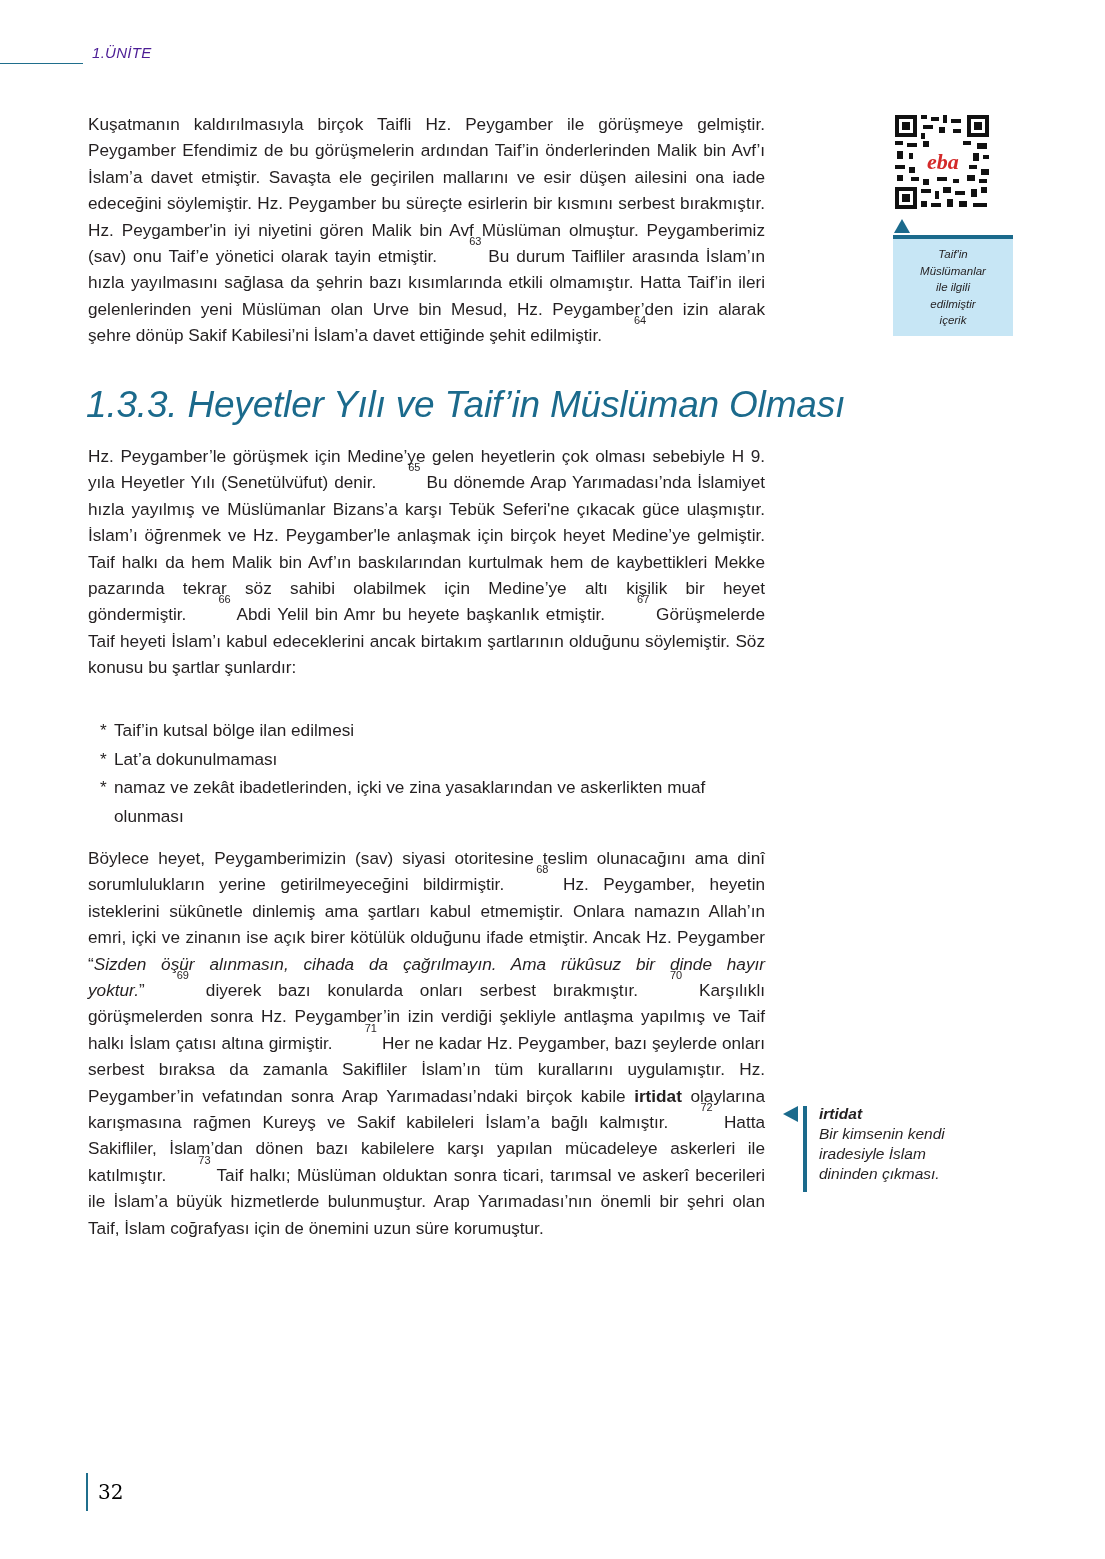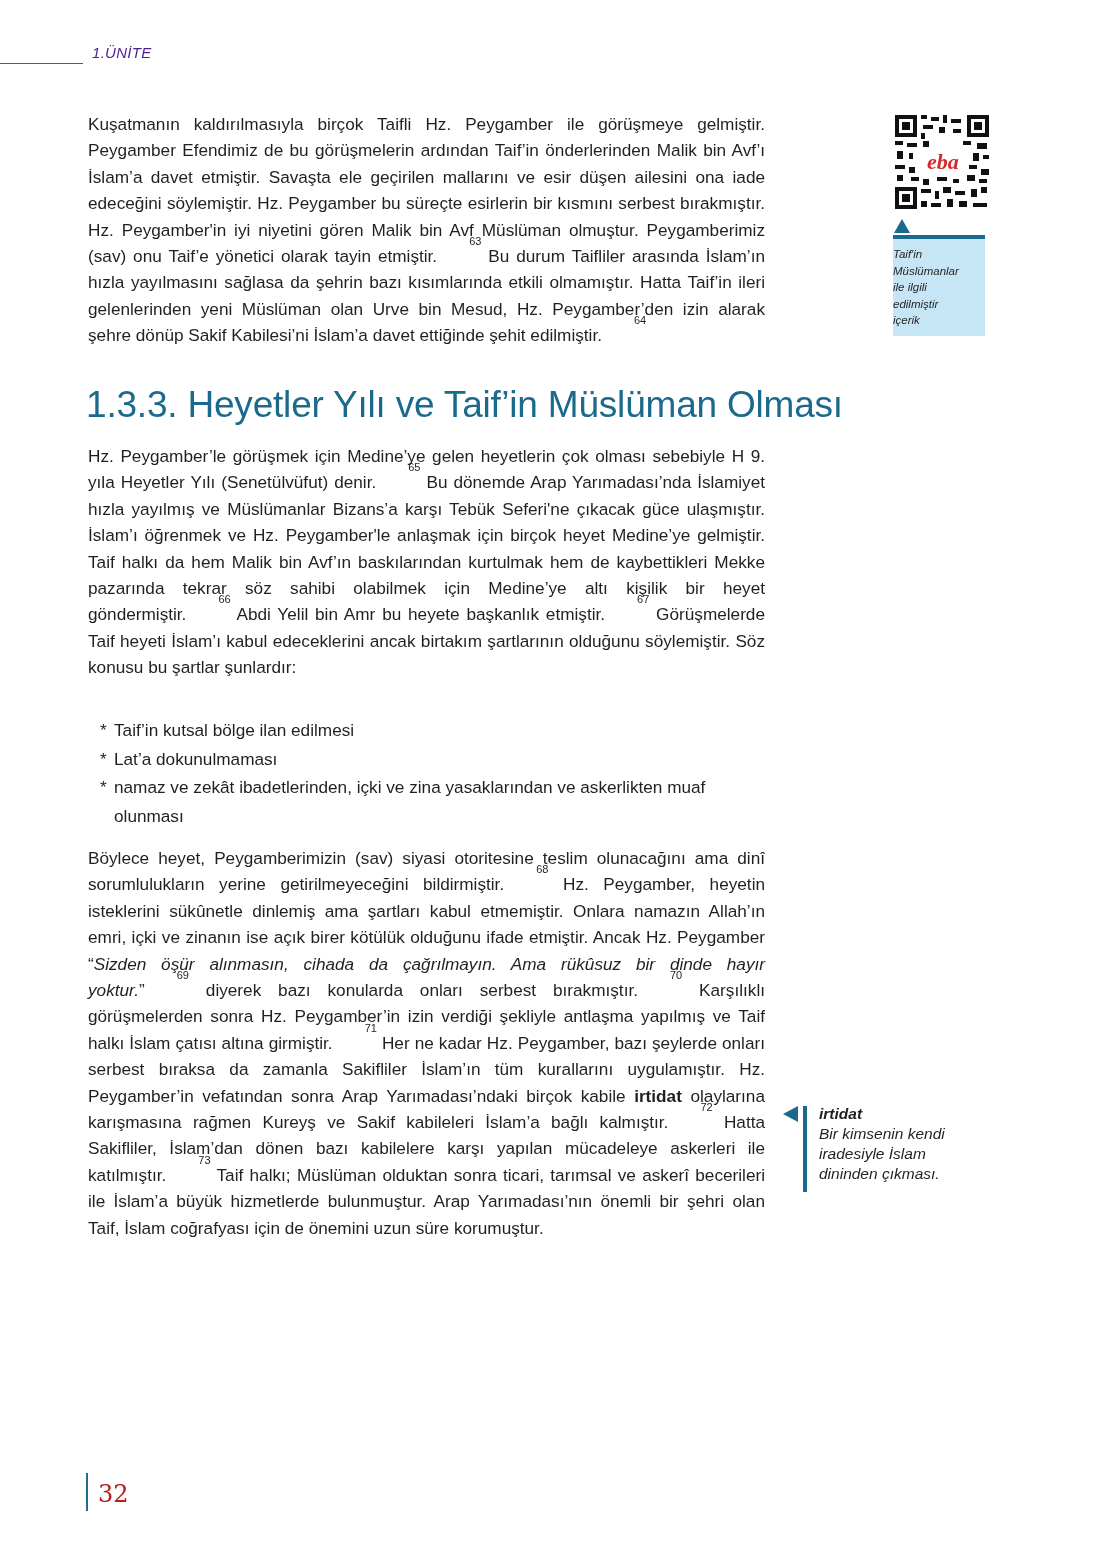--- a/index.html
+++ b/index.html
@@ -3,37 +3,37 @@
 <meta charset="utf-8">
 <style>
   html, body { margin: 0; padding: 0; background: #ffffff; }
   body { width: 1105px; height: 1559px; position: relative; overflow: hidden;
          font-family: "Liberation Sans", sans-serif; color: #231f20; }
   .header-line { position: absolute; left: 0; top: 63px; width: 83px; height: 1px; background: #1f6e8c; }
   .unit-label { position: absolute; left: 92px; top: 44px; font-size: 15px; font-style: italic; color: #4c1d95; letter-spacing: 0.3px; }
   .body-text { position: absolute; left: 88px; width: 677px; font-size: 17.2px; line-height: 26.4px; text-align: justify; }
   .body-text p { margin: 0; }
   sup { font-size: 11px; vertical-align: top; position: relative; top: -2px; line-height: 0; margin-left: 32px; }
-  .section-title { position: absolute; left: 86px; top: 384px; font-size: 37px; color: #1b6a8c; letter-spacing: -0.2px; white-space: nowrap; }
+  .section-title { position: absolute; left: 86px; top: 384px; font-size: 37px; color: #1b6a8c; letter-spacing: -0.2px; white-space: nowrap; font-style: italic; }
   .bullets { position: absolute; left: 100px; top: 716px; width: 660px; font-size: 17.2px; line-height: 28.5px; }
   .bullet { display: flex; }
   .bullet .star { width: 14px; flex: none; }
   .qr { position: absolute; left: 893px; top: 113px; width: 98px; height: 98px; background: #f0abfc; }
   .qr svg { display: block; }
   .tri-up { position: absolute; left: 894px; top: 219px; width: 0; height: 0;
             border-left: 8px solid transparent; border-right: 8px solid transparent; border-bottom: 14px solid #1b6a8c; }
-  .info-box { position: absolute; left: 893px; top: 235px; width: 92px; height: 101px; background: #c7e6f5; border-top: 4px solid #1b6a8c; box-sizing: border-box;
-              font-size: 11.5px; font-style: italic; line-height: 16.5px; padding-top: 7px; color: #231f20; }
+  .info-box { position: absolute; left: 893px; top: 235px; width: 120px; height: 101px; background: #c7e6f5; border-top: 4px solid #1b6a8c; box-sizing: border-box;
+              font-size: 11.5px; font-style: italic; text-align: center; line-height: 16.5px; padding-top: 7px; color: #231f20; }
   .gloss-tri { position: absolute; left: 783px; top: 1106px; width: 0; height: 0;
                border-top: 8px solid transparent; border-bottom: 8px solid transparent; border-right: 15px solid #1b6a8c; }
   .gloss-bar { position: absolute; left: 803px; top: 1106px; width: 4px; height: 86px; background: #1b6a8c; }
   .gloss { position: absolute; left: 819px; top: 1104px; font-size: 15.5px; font-style: italic; line-height: 20px; color: #231f20; }
   .gloss .term { font-weight: bold; }
   .page-bar { position: absolute; left: 86px; top: 1473px; width: 2px; height: 38px; background: #1f6e8c; }
-  .page-num { position: absolute; left: 98px; top: 1480px; font-size: 24px; font-family: "DejaVu Serif", serif; color: #b91c1c; }
+  .page-num { position: absolute; left: 98px; top: 1480px; font-size: 20px; font-family: "DejaVu Serif", serif; color: #000000; }
 </style>
 </head>
 <body>
 
 <div class="header-line"></div>
 <div class="unit-label">1.ÜNİTE</div>
 
 <div class="body-text" style="top:111px;">
   <p><span>Kuşatmanın kaldırılmasıyla birçok Taifli Hz. Peygamber ile görüşmeye gelmiştir. Peygamber Efendimiz de bu görüşmelerin ardından Taif’in önderlerinden Malik bin Avf’ı İslam’a davet etmiştir. Savaşta ele geçirilen mallarını ve esir düşen ailesini ona iade edeceğini söylemiştir. Hz. Peygamber bu süreçte esirlerin bir kısmını serbest bırakmıştır. Hz. Peygamber'in iyi niyetini gören Malik bin Avf Müslüman olmuştur. Peygamberimiz (sav) onu Taif’e yönetici olarak tayin etmiştir.</span><sup>63</sup><span> Bu durum Taifliler arasında İslam’ın hızla yayılmasını sağlasa da şehrin bazı kısımlarında etkili olmamıştır. Hatta Taif’in ileri gelenlerinden yeni Müslüman olan Urve bin Mesud, Hz. Peygamber’den izin alarak şehre dönüp Sakif Kabilesi’ni İslam’a davet ettiğinde şehit edilmiştir.</span><sup>64</sup></p>
 </div>

